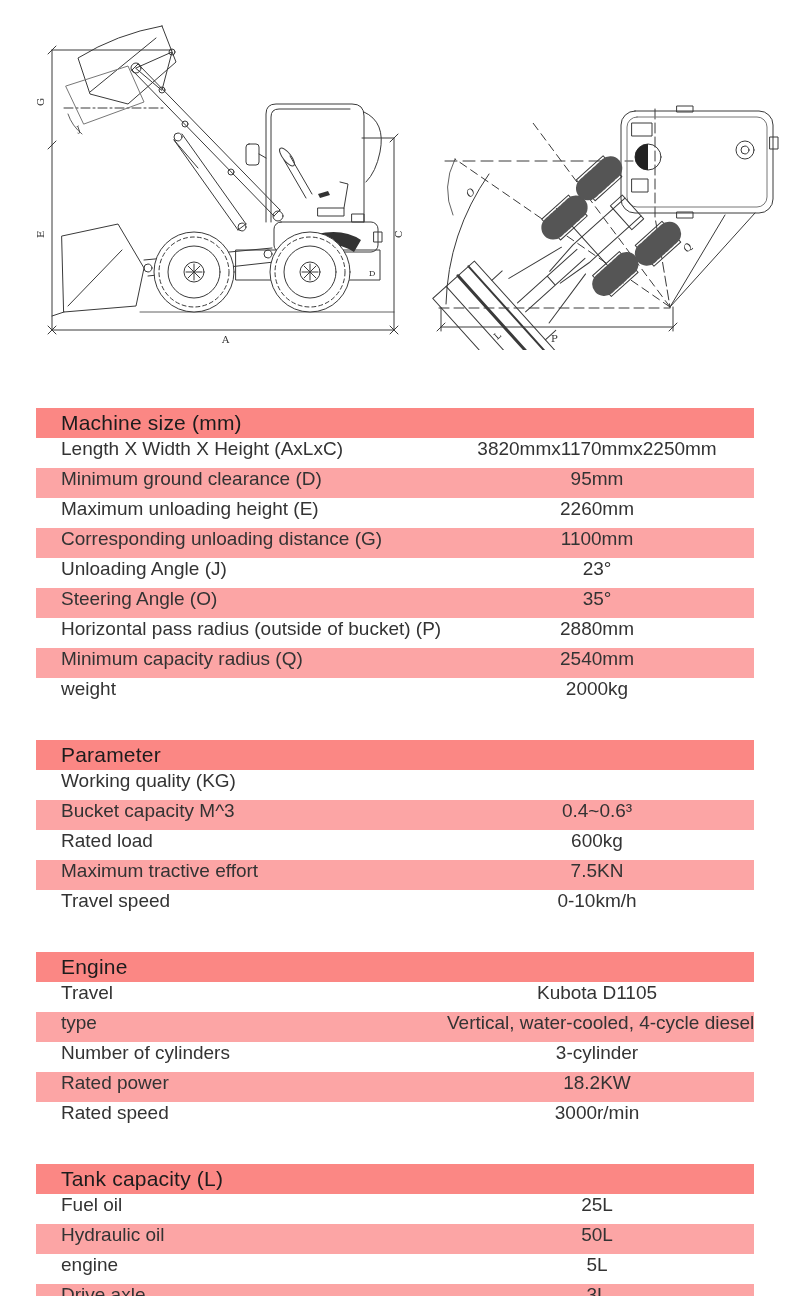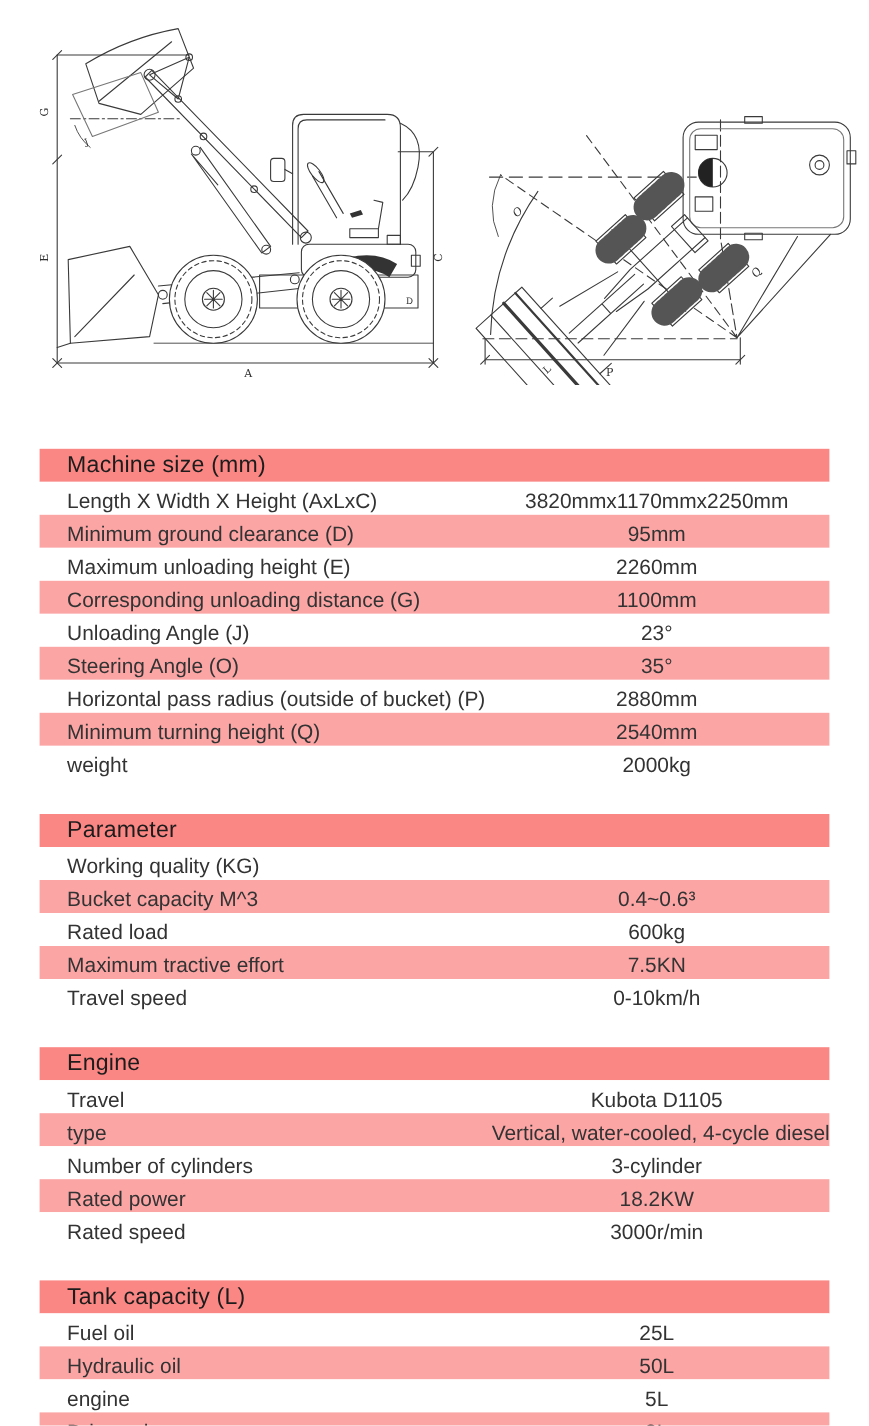--- a/index.html
+++ b/index.html
@@ -14,21 +14,21 @@
   svg text { font-family:"DejaVu Serif", serif; fill:#2e2e2e; stroke:none; }
 
   
   .tables { position:absolute; left:36px; top:376px; width:718px; }
   .section { margin-bottom:18px; }
   .section.first { margin-bottom:23px; }
   .section-header {
     height:30px; background:#fb8784; display:flex; align-items:center;
     padding-left:25px; font-size:21px; color:#1c1c1c; letter-spacing:0.2px;margin-top:32px;
   }
-  .row { height:30px; display:flex; align-items:flex-end; font-size:19px; color:#333333; background:#ffffff; }
+  .row { height:30px; display:flex; align-items:flex-start; font-size:19px; color:#333333; background:#ffffff; }
   .row.alt { background:#fca5a5; }
   .row .lbl { flex:1; padding-left:25px; white-space:nowrap; }
   .row .val { width:300px; margin-right:7px; text-align:center; white-space:nowrap; }
 </style>
 </head>
 <body>
 
 <div class="page">
 
   <div class="drawings">
@@ -199,21 +199,21 @@
         </div>
       <div class="row alt">
           <span class="lbl">Steering Angle (O)</span>
           <span class="val">35°</span>
         </div>
       <div class="row">
           <span class="lbl">Horizontal pass radius (outside of bucket) (P)</span>
           <span class="val">2880mm</span>
         </div>
       <div class="row alt">
-          <span class="lbl">Minimum turning height (Q)</span>
+          <span class="lbl">Minimum capacity radius (Q)</span>
           <span class="val">2540mm</span>
         </div>
       <div class="row">
           <span class="lbl">weight</span>
           <span class="val">2000kg</span>
         </div>
     </div>
 
     <div class="section">
       <div class="section-header">Parameter</div>

